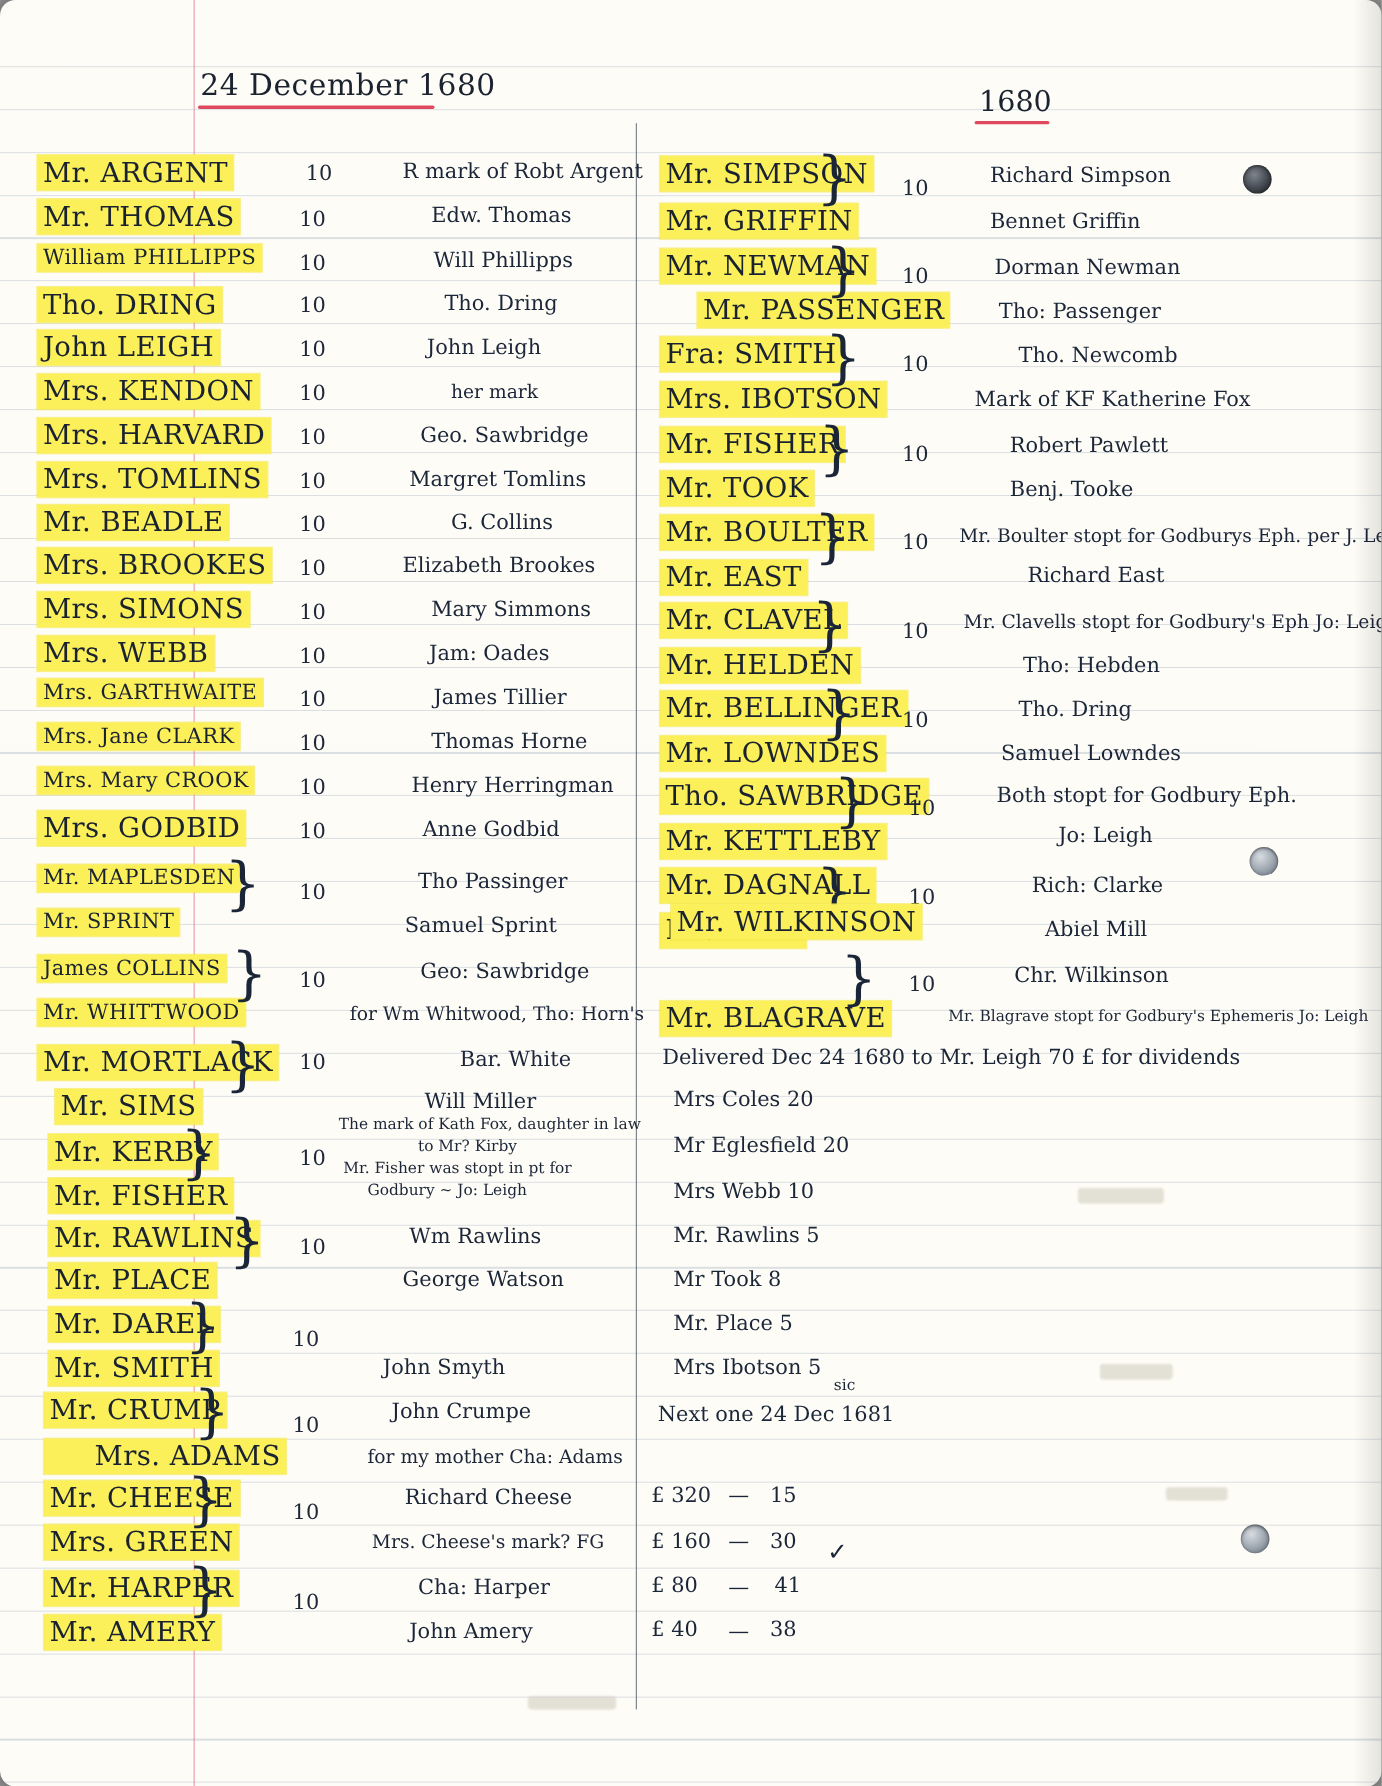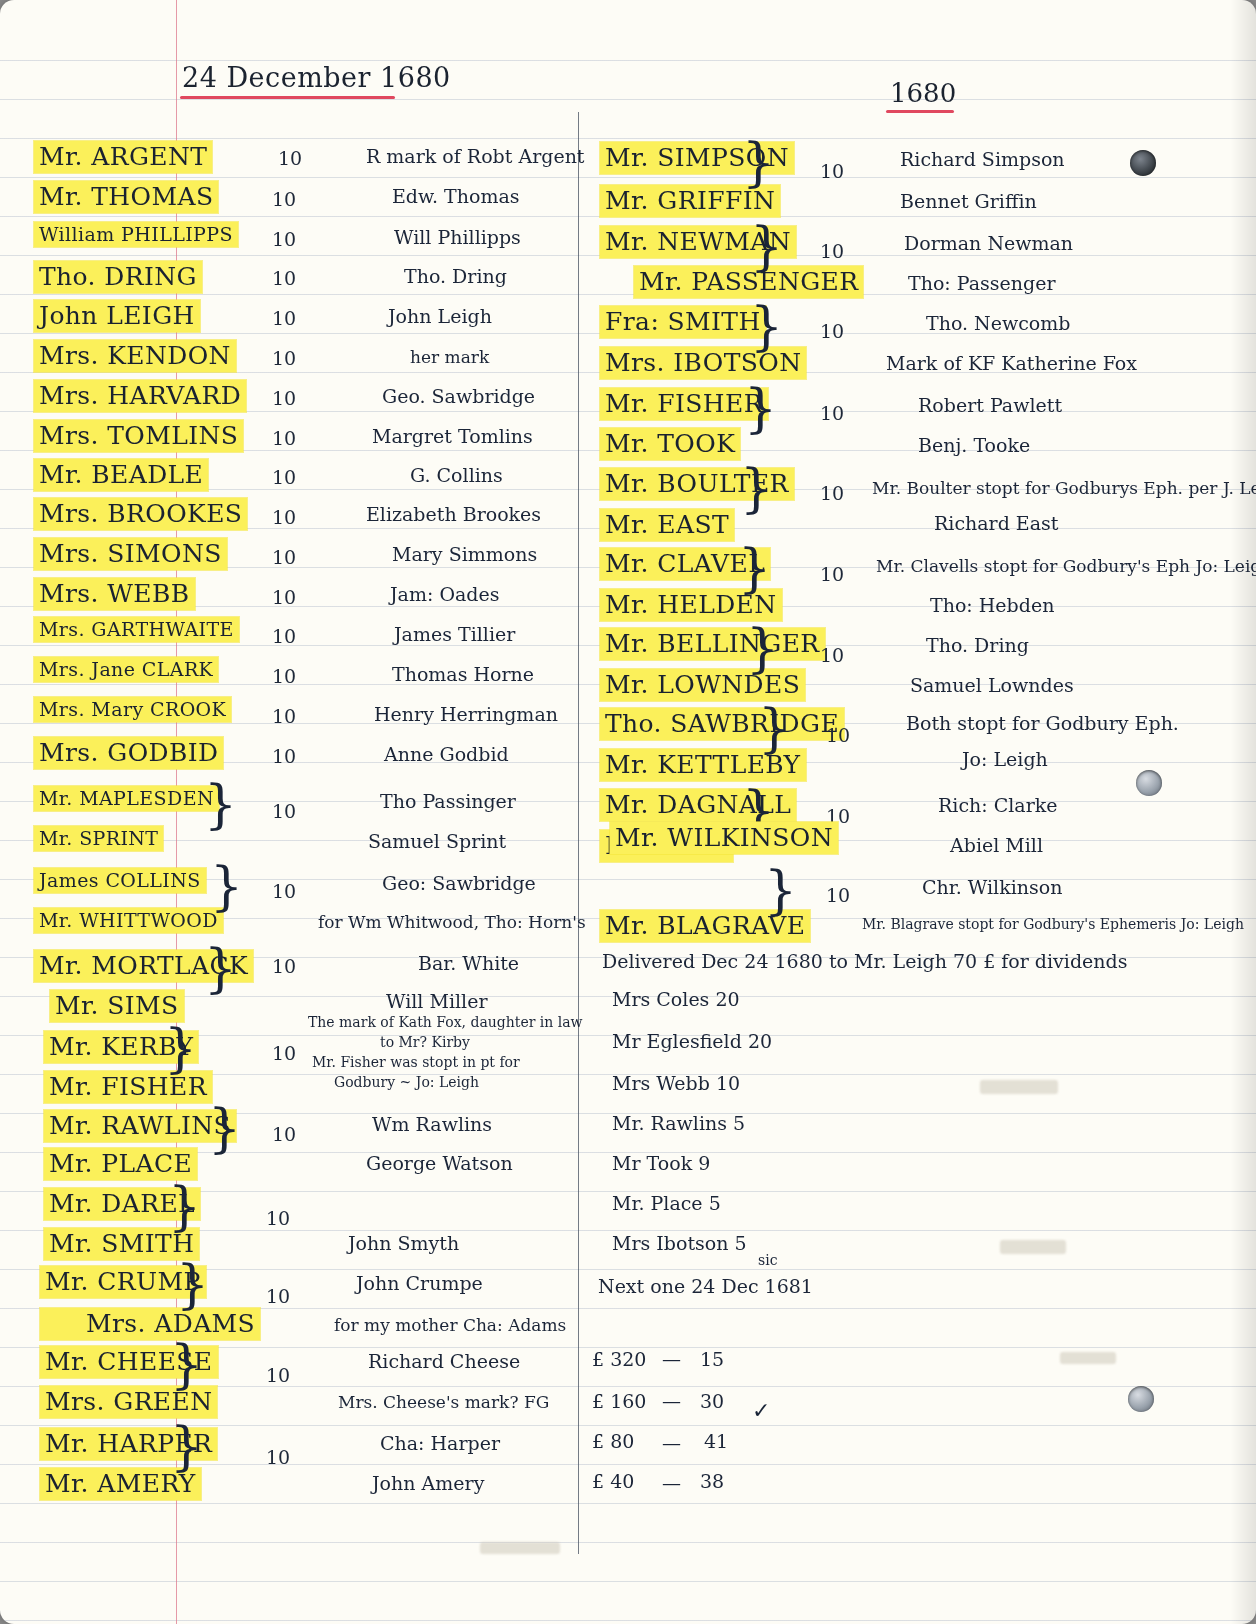--- a/index.html
+++ b/index.html
@@ -366,21 +366,21 @@
   <div class="tenner" style="left:826px; top:884px;">10</div>
   <div class="note" style="left:922px; top:876px;">Chr. Wilkinson</div>
   <div class="note tiny" style="left:862px; top:916px;">Mr. Blagrave stopt for Godbury's Ephemeris Jo: Leigh</div>
 
   <div class="note" style="left:602px; top:950px;">Delivered  Dec 24 1680  to Mr. Leigh   70 £ for dividends</div>
 
   <div class="note" style="left:612px; top:988px;">Mrs Coles 20</div>
   <div class="note" style="left:612px; top:1030px;">Mr Eglesfield 20</div>
   <div class="note" style="left:612px; top:1072px;">Mrs Webb 10</div>
   <div class="note" style="left:612px; top:1112px;">Mr. Rawlins 5</div>
-  <div class="note" style="left:612px; top:1152px;">Mr Took 9</div>
+  <div class="note" style="left:612px; top:1152px;">Mr Took 8</div>
   <div class="note" style="left:612px; top:1192px;">Mr. Place 5</div>
   <div class="note" style="left:612px; top:1232px;">Mrs Ibotson 5</div>
   <div class="note tiny" style="left:758px; top:1252px;">sic</div>
 
   <div class="note" style="left:598px; top:1275px;">Next one 24 Dec 1681</div>
 
   <div class="note" style="left:592px; top:1348px;">£ 320</div>
   <div class="note" style="left:662px; top:1348px;">—</div>
   <div class="note" style="left:700px; top:1348px;">15</div>
 

